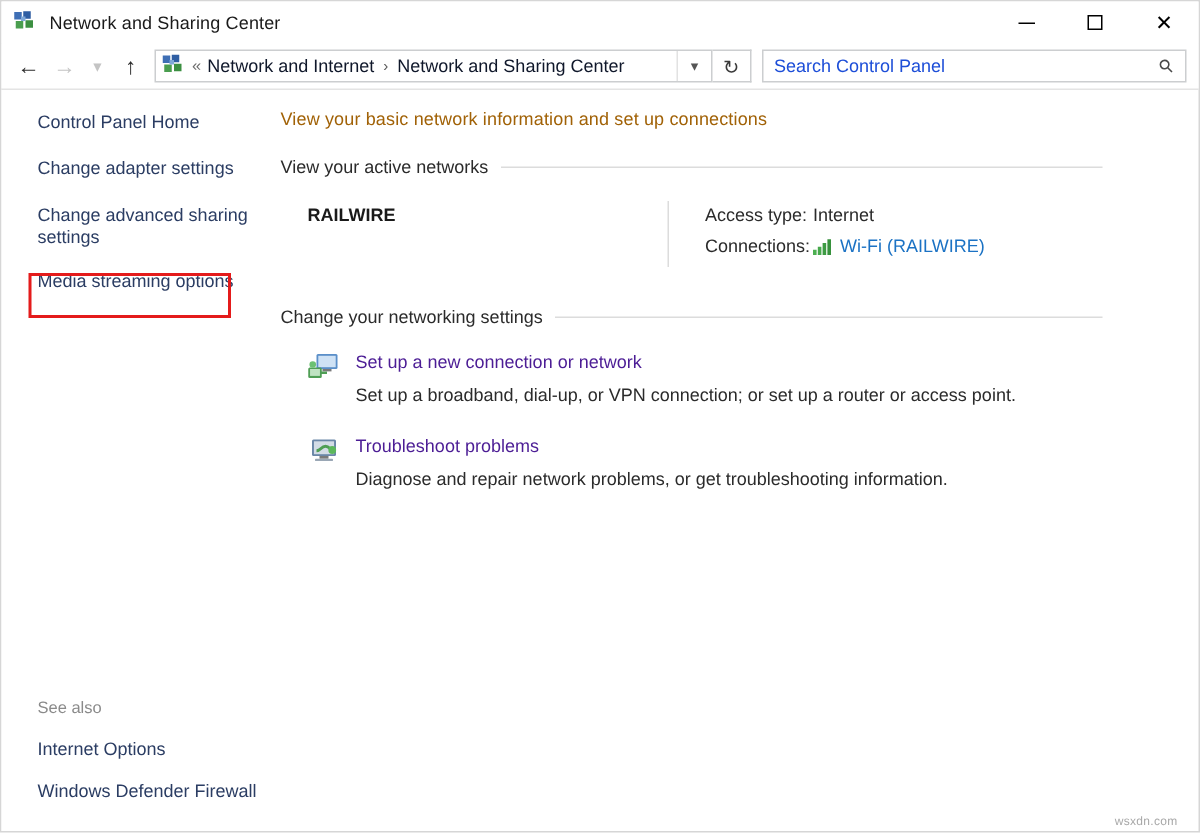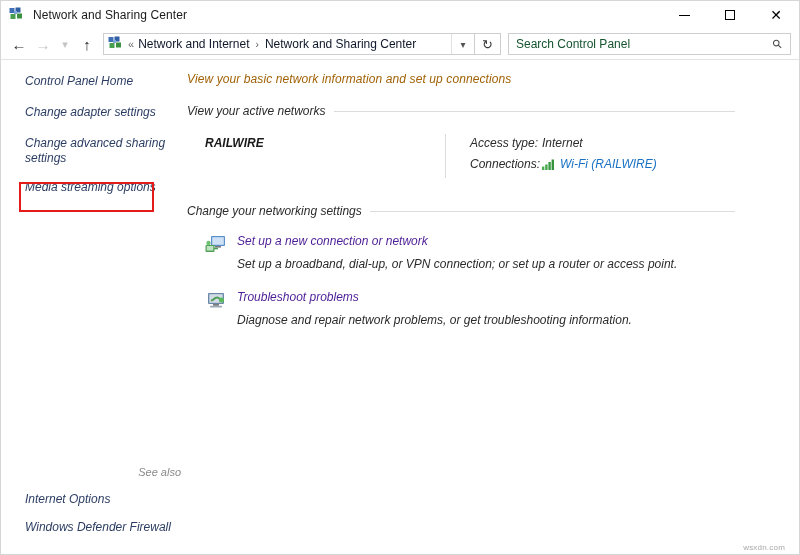--- a/index.html
+++ b/index.html
@@ -167,21 +167,21 @@
     margin-left: 7px;
     border: 1px solid #ccced0;
     background: #ffffff;
     display: flex;
     align-items: center;
     box-sizing: border-box;
     flex-shrink: 0;
   }
   .search-placeholder {
     font-size: 12px;
-    color: #14532d;
+    color: #1d4ed8;
     margin-left: 7px;
   }
   .search-icon {
     margin-left: auto;
     margin-right: 8px;
     color: #4a4a4a;
     font-size: 12px;
     transform: rotate(-45deg);
     display: block;
   }
@@ -191,21 +191,20 @@
     background: #e4e4e4;
     width: 100%;
   }
 
   
   .content {
     flex: 1;
     display: flex;
     min-height: 0;
     position: relative;
-    font-style: italic;
   }
 
   
   .sidebar {
     width: 180px;
     min-width: 180px;
     padding-top: 14px;
     box-sizing: border-box;
     position: relative;
     background: #ffffff;
@@ -238,21 +237,20 @@
     position: absolute;
     left: 0;
     bottom: 20px;
     width: 180px;
   }
   .see-also-title {
     font-size: 11px;
     color: #8a8a8a;
     padding-left: 24px;
     margin-bottom: 14px;
-    text-align: right;
   }
   .see-also-link {
     font-size: 12px;
     color: #2b3d63;
     padding-left: 24px;
     margin-bottom: 14px;
     display: block;
     cursor: default;
   }
   .see-also-link:last-child { margin-bottom: 0; }

